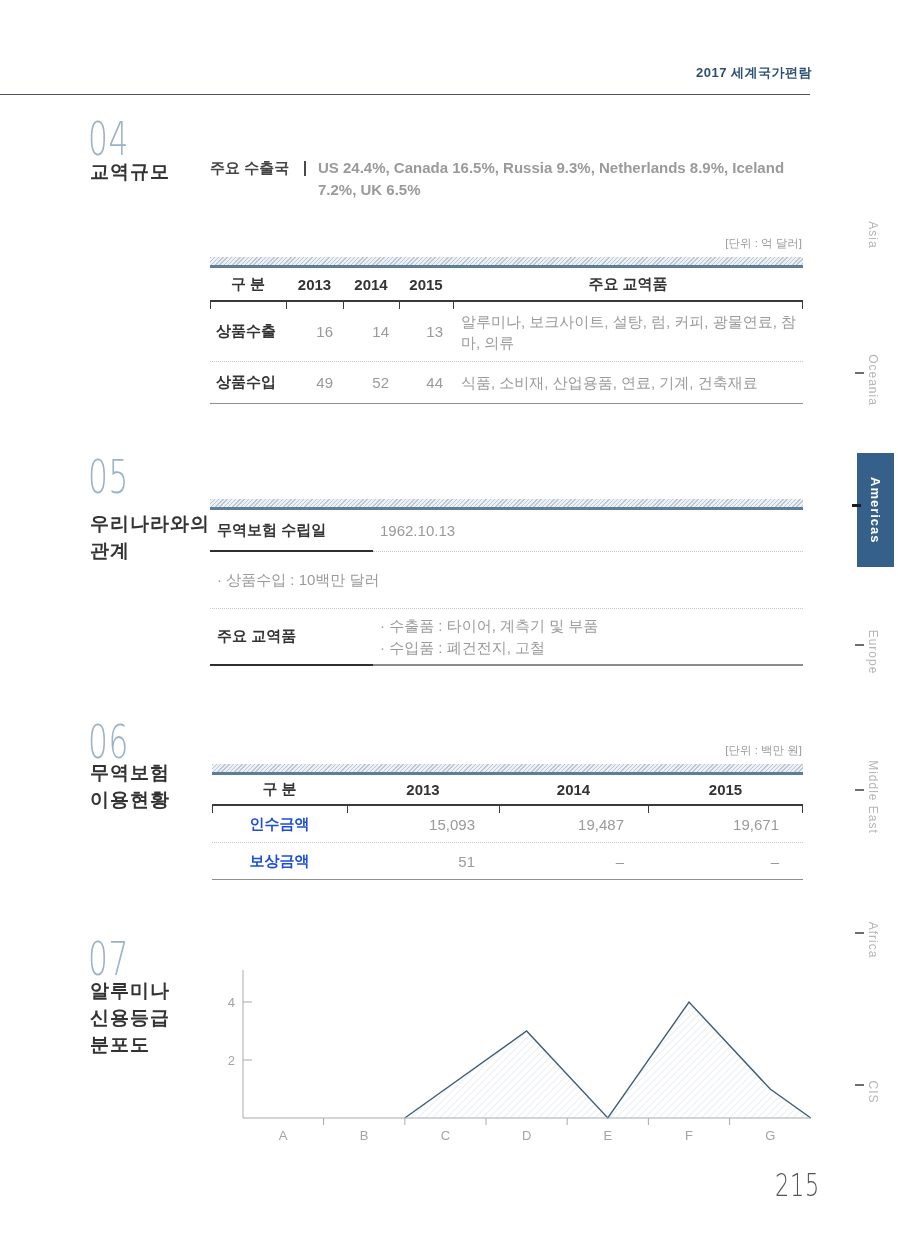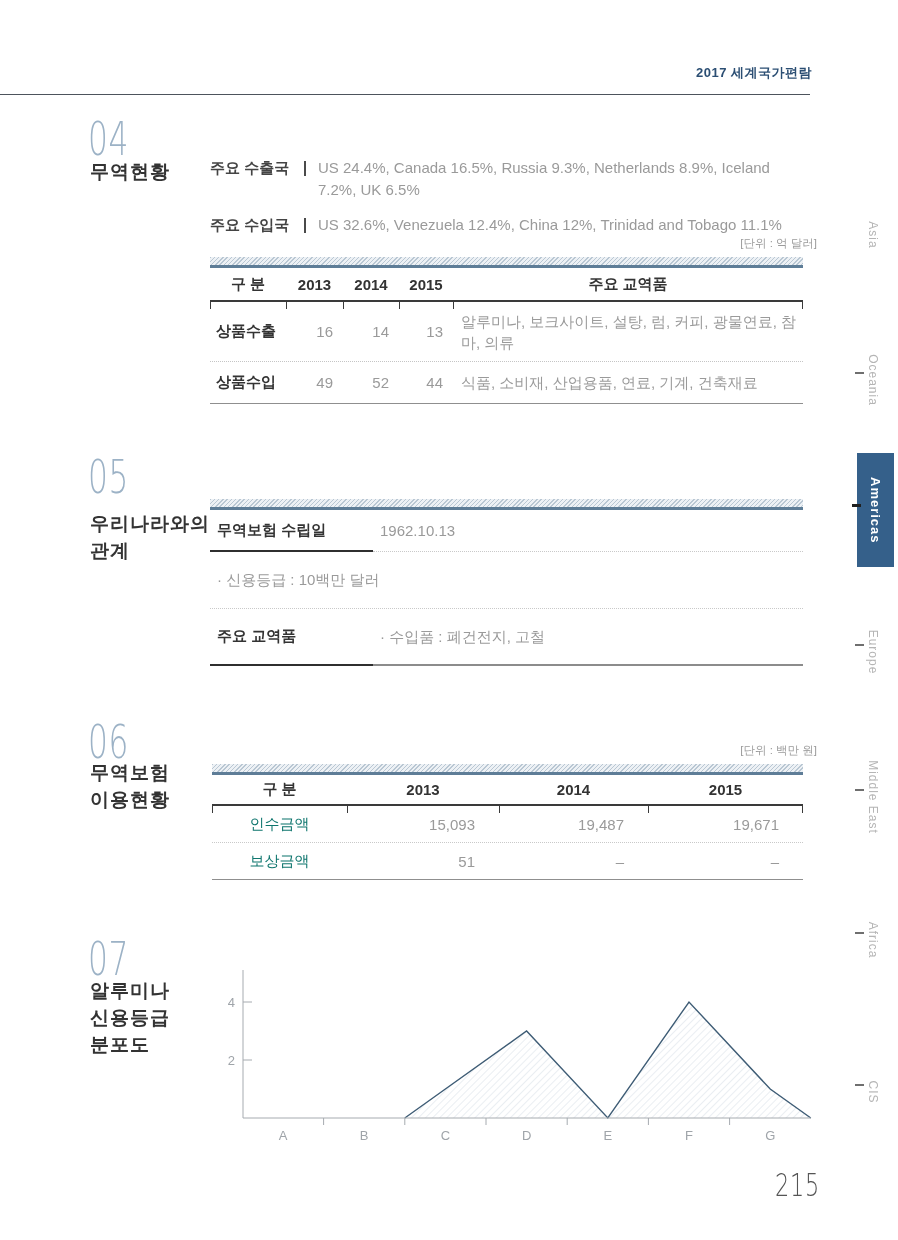--- a/index.html
+++ b/index.html
@@ -14,23 +14,23 @@
   .sec-num { position:absolute; font-size:46px; font-weight:200; color:#9cb2c6;
              font-family:"DejaVu Sans",sans-serif; transform:scaleX(0.68); transform-origin:left top;
              letter-spacing:1px; line-height:1; }
   .sec-title { position:absolute; font-size:19px; font-weight:bold; color:#333;
                letter-spacing:1px; line-height:27px; }
 
   .info-block { position:absolute; left:210px; top:157px; width:600px; }
   .info-row { display:flex; align-items:flex-start; margin-bottom:13px; }
   .info-label { width:88px; flex:0 0 88px; font-size:15px; font-weight:bold; color:#444; padding-top:2px; }
   .vbar { flex:0 0 2px; width:2px; height:15px; background:#4a4a4a; margin:4px 12px 0 6px; }
-  .info-value { flex:1; font-size:15px; color:#9a9a9a; line-height:22px; }
-
-  .unit-note { position:absolute; right:81px; font-size:11.5px; color:#9b9b9b; }
+  .info-value { flex:1; font-size:15px; color:#9a9a9a; line-height:22px;font-weight:bold; }
+
+  .unit-note { position:absolute; right:96px; font-size:11.5px; color:#9b9b9b; }
 
   .tbl { position:absolute; left:210px; width:593px; }
   .hatch { height:11px; border-bottom:3px solid #5e7d97;
            background:repeating-linear-gradient(135deg,#b9c7d3 0px,#b9c7d3 1px,#edf1f5 1px,#edf1f5 3px); }
 
   
   .t04-head { display:flex; height:34px; align-items:center; border-bottom:2px solid #3a3a3a;
               font-size:15px; font-weight:bold; color:#333; position:relative; }
   .t04-c0 { width:76px; text-align:center; }
   .t04-c1 { width:57px; text-align:center; }
@@ -56,21 +56,21 @@
 
   
   .t06-head { display:flex; height:31px; align-items:center; border-bottom:2px solid #3a3a3a;
               font-size:15px; font-weight:bold; color:#333; }
   .t06-c0 { width:135px; text-align:center; }
   .t06-c1 { width:152px; text-align:center; }
   .t06-c2 { width:149px; text-align:center; }
   .t06-c3 { width:155px; text-align:center; }
   .t06-row { display:flex; height:37px; align-items:center; border-bottom:1px dotted #c9c9c9; }
   .t06-row.last { border-bottom:1px solid #8f8f8f; }
-  .t06-row .t06-c0 { font-weight:normal; color:#0f766e; font-size:15px; }
+  .t06-row .t06-c0 { font-weight:bold; color:#1d4ed8; font-size:15px; }
   .t06-v { font-size:15px; color:#9a9a9a; text-align:right; padding-right:24px; }
 
   
   .side-label { position:absolute; left:866px; writing-mode:vertical-rl; text-orientation:mixed;
                 font-size:12px; color:#b5b5b5; letter-spacing:1px; transform:translateY(-50%); }
   .side-tick { position:absolute; left:855px; width:9px; height:2px; background:#6f6f6f; }
   .side-active-box { position:absolute; left:857px; top:453px; width:37px; height:114px; background:#35608a;
                      display:flex; align-items:center; justify-content:center; }
   .side-active-box .al { writing-mode:vertical-rl; text-orientation:mixed; color:#ffffff;
                          font-size:13px; font-weight:bold; letter-spacing:1px; }
@@ -84,32 +84,27 @@
 </style>
 </head>
 <body>
 
 <div class="page">
 
   <div class="hdr-title">2017 세계국가편람</div>
   <div class="hdr-rule"></div>
 
   <div class="sec-num" style="left:88px;top:116px">04</div>
-  <div class="sec-title" style="left:90px;top:158px">무역현황</div>
+  <div class="sec-title" style="left:90px;top:158px">교역규모</div>
 
   <div class="info-block">
     <div class="info-row">
       <div class="info-label">주요 수출국</div>
       <div class="vbar"></div>
       <div class="info-value">US 24.4%, Canada 16.5%, Russia 9.3%, Netherlands 8.9%, Iceland 7.2%, UK 6.5%</div>
-    </div>
-    <div class="info-row">
-      <div class="info-label">주요 수입국</div>
-      <div class="vbar"></div>
-      <div class="info-value">US 32.6%, Venezuela 12.4%, China 12%, Trinidad and Tobago 11.1%</div>
     </div>
   </div>
 
   <div class="unit-note" style="top:236px">[단위 : 억 달러]</div>
 
   <div class="tbl" style="top:257px">
     <div class="hatch"></div>
     <div class="t04-head">
       <div class="t04-c0">구 분</div>
       <div class="t04-c1">2013</div>
@@ -150,26 +145,27 @@
   <div class="tbl" style="top:499px">
     <div class="hatch"></div>
     <div class="t05-row" style="height:42px">
       <div class="t05-lbl">무역보험 수립일</div>
       <div class="t05-val">
         <div>1962.10.13</div>
       </div>
     </div>
     <div class="t05-row" style="height:57px">
       <div class="t05-val">
-        <div>· 신용등급 : 10백만 달러</div>
+        <div>· 상품수입 : 10백만 달러</div>
       </div>
     </div>
     <div class="t05-row last" style="height:57px">
       <div class="t05-lbl">주요 교역품</div>
       <div class="t05-val">
+        <div>· 수출품 : 타이어, 계측기 및 부품</div>
         <div>· 수입품 : 폐건전지, 고철</div>
       </div>
     </div>
   </div>
 
   <div class="sec-num" style="left:88px;top:719px">06</div>
   <div class="sec-title" style="left:90px;top:759px">
     <div>무역보험</div>
     <div>이용현황</div>
   </div>

